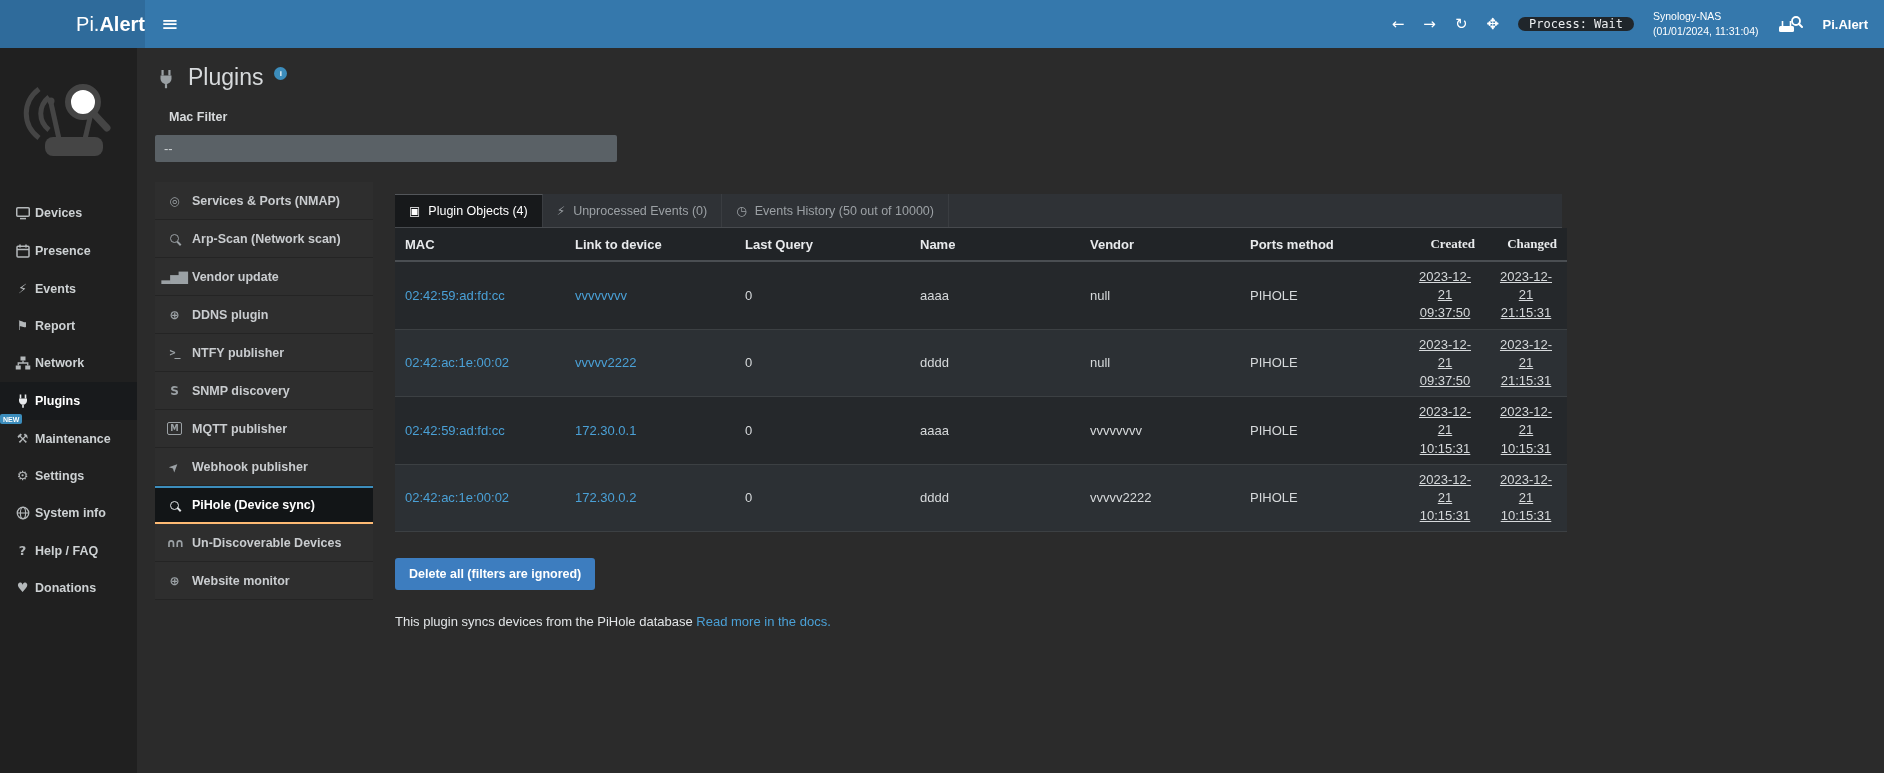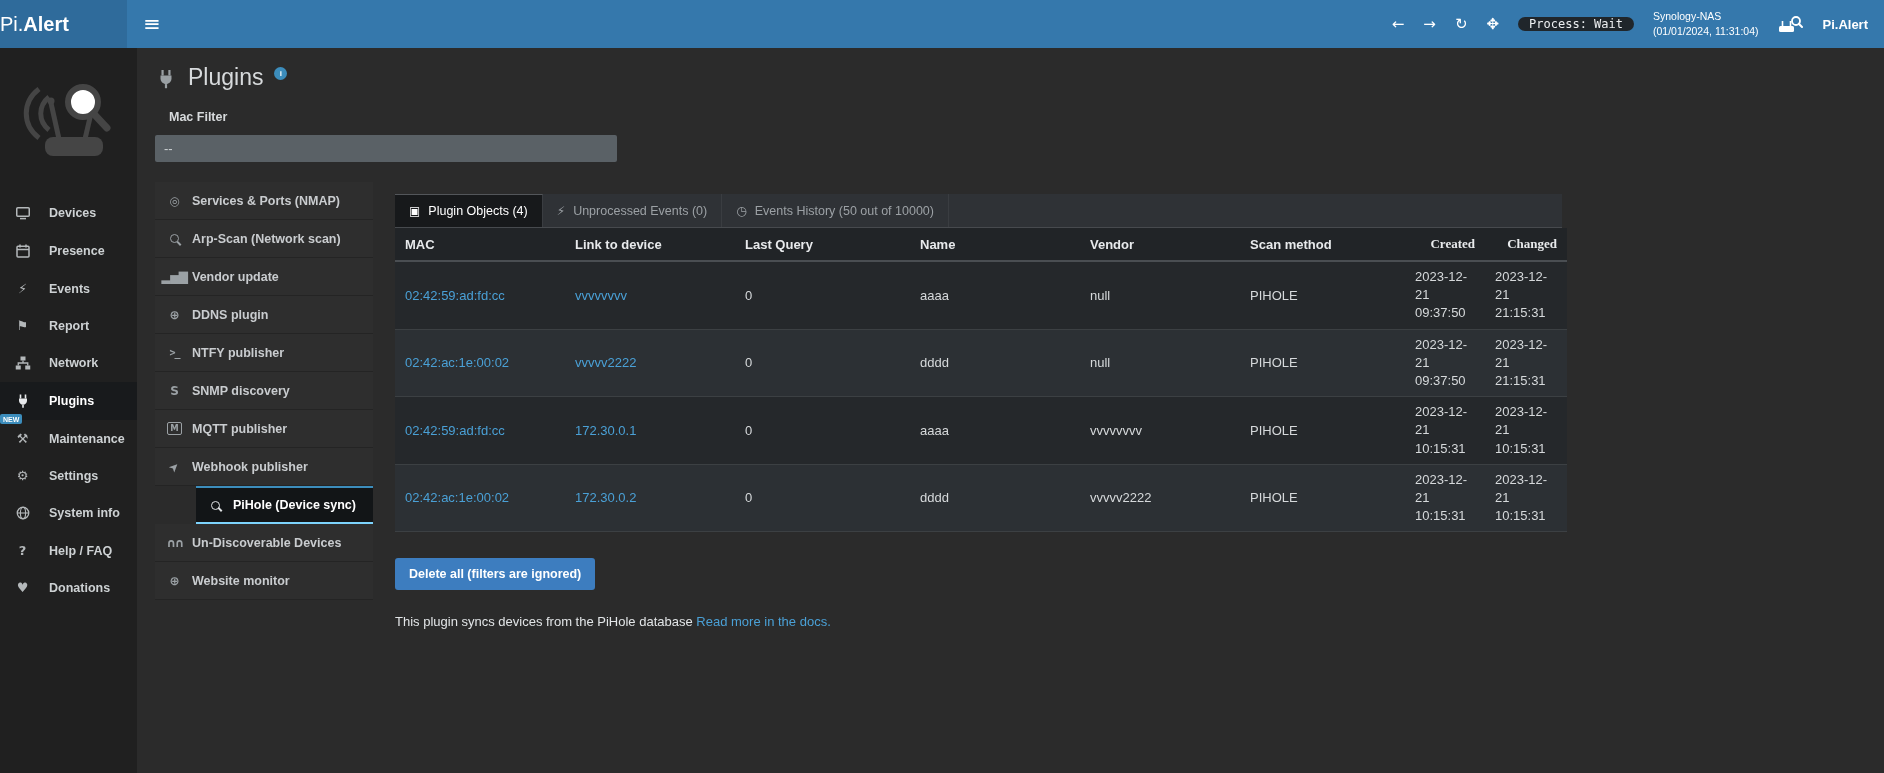--- a/index.html
+++ b/index.html
@@ -4,35 +4,35 @@
 <style>
   * { box-sizing: border-box; }
   html,body { margin:0; padding:0; width:1884px; height:773px; overflow:hidden; }
   body {
     background:#2b2b2b;
     font-family:"Liberation Sans", sans-serif;
     color:#cfd2d4;
   }
   
   .topbar { height:48px; background:#3578ac; display:flex; align-items:stretch; }
-  .brand { width:127px; background:#2f6b9b; color:#fff; display:flex; align-items:center; justify-content:flex-start; font-size:20px; cursor:pointer; }
+  .brand { width:145px; background:#2f6b9b; color:#fff; display:flex; align-items:center; justify-content:flex-end; font-size:20px; cursor:pointer; }
   .brand-bold { font-weight:bold; }
   .menu-toggle { width:50px; display:flex; align-items:center; justify-content:center; color:#fff; font-size:21px; cursor:pointer; font-family:"DejaVu Sans",sans-serif; }
   .topbar-right { margin-left:auto; display:flex; align-items:center; gap:19px; padding-right:16px; color:#fff; }
   .tb-icon { font-size:15px; cursor:pointer; font-family:"DejaVu Sans",sans-serif; }
   .process-badge { font-family:"DejaVu Sans Mono", monospace; font-size:12px; background:#20262b; padding:0 11px; border-radius:7px; color:#eceff1; }
   .host-block { font-size:10.5px; line-height:1.4; }
   .tb-logo { display:flex; color:#fff; }
   .tb-brand { font-weight:bold; font-size:13px; }
 
   
   .layout { display:flex; height:725px; }
   .sidebar { width:137px; background:#202020; flex-shrink:0; display:flex; flex-direction:column; }
   .logo-wrap { height:146px; display:flex; align-items:center; justify-content:center; }
-  .side-item { display:flex; align-items:center; gap:18px; padding:11px 8px 11px 14px; color:#cdd1d3; font-size:12.5px; font-weight:bold; cursor:pointer; position:relative; }
+  .side-item { display:flex; align-items:center; gap:4px; padding:11px 8px 11px 14px; color:#cdd1d3; font-size:12.5px; font-weight:bold; cursor:pointer; position:relative; }
   .side-item .si-icon { width:17px; display:flex; justify-content:center; align-items:center; color:#b4b8ba; font-family:"DejaVu Sans",sans-serif; font-size:13px; }
   .side-item.active { background:#181a1c; color:#fff; }
   .side-item.active .si-icon { color:#e8eaec; }
   .new-badge { position:absolute; left:0; top:-6px; background:#3c8dbc; color:#fff; font-size:7px; font-weight:bold; padding:1.5px 3px; border-radius:2px; z-index:2; }
 
   
   .content { flex:1; padding:12px 0 0 18px; overflow:hidden; }
   .page-header { display:flex; align-items:flex-start; gap:11px; margin-top:4px; }
   .page-header h1 { font-size:23px; font-weight:normal; margin:0; color:#d7dadc; }
   .plug-header-icon { color:#9aa0a4; margin-top:4px; }
@@ -41,21 +41,21 @@
   .filter-block { margin-top:16px; }
   .filter-block label { display:block; font-size:12.5px; font-weight:bold; color:#d7dadc; margin:0 0 11px 14px; }
   .filter-block input { width:462px; height:27px; background:#5a6166; border:none; border-radius:2px; color:#cfd3d6; padding:0 9px; font-size:13px; }
 
   .content-row { display:flex; gap:22px; margin-top:20px; }
 
   
   .plugin-menu { width:218px; flex-shrink:0; }
   .pm-item { display:flex; align-items:center; gap:10px; background:#2e2e2e; border-bottom:1px solid #242424; padding:10px 12px; color:#c9cccf; font-size:12.5px; font-weight:bold; cursor:pointer; min-height:38px; }
   .pm-item .pi { width:15px; display:flex; justify-content:center; align-items:center; color:#9ba1a5; font-family:"DejaVu Sans",sans-serif; font-size:12px; flex-shrink:0; }
-  .pm-item.active { background:#121517; border-top:2px solid #3c8dbc; border-bottom:2px solid #7dd3fc; color:#fff;margin-left:41px; }
+  .pm-item.active { background:#121517; border-top:2px solid #3c8dbc; border-bottom:2px solid #fdba74; color:#fff; }
   .pm-item.active .pi { color:#dfe2e4; }
   .icon-mag { display:block; width:9px; height:9px; border:1.6px solid currentColor; border-radius:50%; position:relative; }
   .icon-mag::after { content:""; position:absolute; width:1.8px; height:5px; background:currentColor; right:-2.2px; bottom:-3.8px; transform:rotate(-45deg); }
   .icon-term { font-family:"DejaVu Sans Mono",monospace; font-size:10px; font-weight:bold; letter-spacing:-1px; }
   .icon-box { font-size:8.5px; border:1.4px solid currentColor; border-radius:2px; padding:0 2px; font-weight:bold; line-height:1.3; }
   .icon-bars { font-size:8px; letter-spacing:-0.5px; }
   .icon-s { font-weight:bold; font-size:12px; }
   .icon-send { display:inline-block; transform:rotate(-45deg); }
   .icon-bino { letter-spacing:-1.5px; font-weight:bold; font-size:11px; }
 
@@ -66,21 +66,21 @@
   .tab .tab-icon { font-family:"DejaVu Sans",sans-serif; font-size:12px; }
   .tab.active { background:#17191b; color:#fff; border-top:1px solid #53565a; }
 
   table.obj-table { width:100%; border-collapse:collapse; table-layout:fixed; }
   .obj-table th { text-align:left; font-size:13px; color:#e8eaec; font-weight:bold; padding:8px 10px; background:#212427; border-bottom:2px solid #4a4e52; }
   .obj-table th.r { text-align:right;font-family:Liberation Serif, serif; }
   .obj-table td { padding:6px 10px; font-size:13px; color:#d6d9db; border-bottom:1px solid #3c4043; vertical-align:middle; height:42px; }
   .obj-table tbody tr:nth-child(odd) { background:#25282b; }
   .obj-table tbody tr:nth-child(even) { background:#2c3034; }
   .obj-table a { color:#4aa0d6; text-decoration:none; cursor:pointer; }
-  .dt { white-space:pre-line; text-align:left; line-height:1.4; font-size:12.5px; }
+  .dt { white-space:pre-line; text-align:center; line-height:1.4; font-size:12.5px;text-decoration:underline; }
 
   .delete-btn { margin-top:26px; background:#3d7dbf; color:#fff; border:none; border-radius:3px; font-weight:bold; font-size:12.5px; padding:9px 14px; cursor:pointer; font-family:inherit; }
   .desc { margin:24px 0 0 0; font-size:13px; color:#e2e5e7; }
   .desc a { color:#4aa0d6; text-decoration:none; cursor:pointer; }
 </style>
 </head>
 <body>
 
 <div class="app">
 
@@ -326,21 +326,21 @@
                 <col style="width:80px">
                 <col style="width:82px">
             </colgroup>
             <thead>
               <tr>
                 <th>MAC</th>
                 <th>Link to device</th>
                 <th>Last Query</th>
                 <th>Name</th>
                 <th>Vendor</th>
-                <th>Scan method</th>
+                <th>Ports method</th>
                 <th class="r">Created</th>
                 <th class="r">Changed</th>
               </tr>
             </thead>
             <tbody>
               <tr>
                 <td><a>02:42:59:ad:fd:cc</a></td>
                 <td><a>vvvvvvvv</a></td>
                 <td>0</td>
                 <td>aaaa</td>

